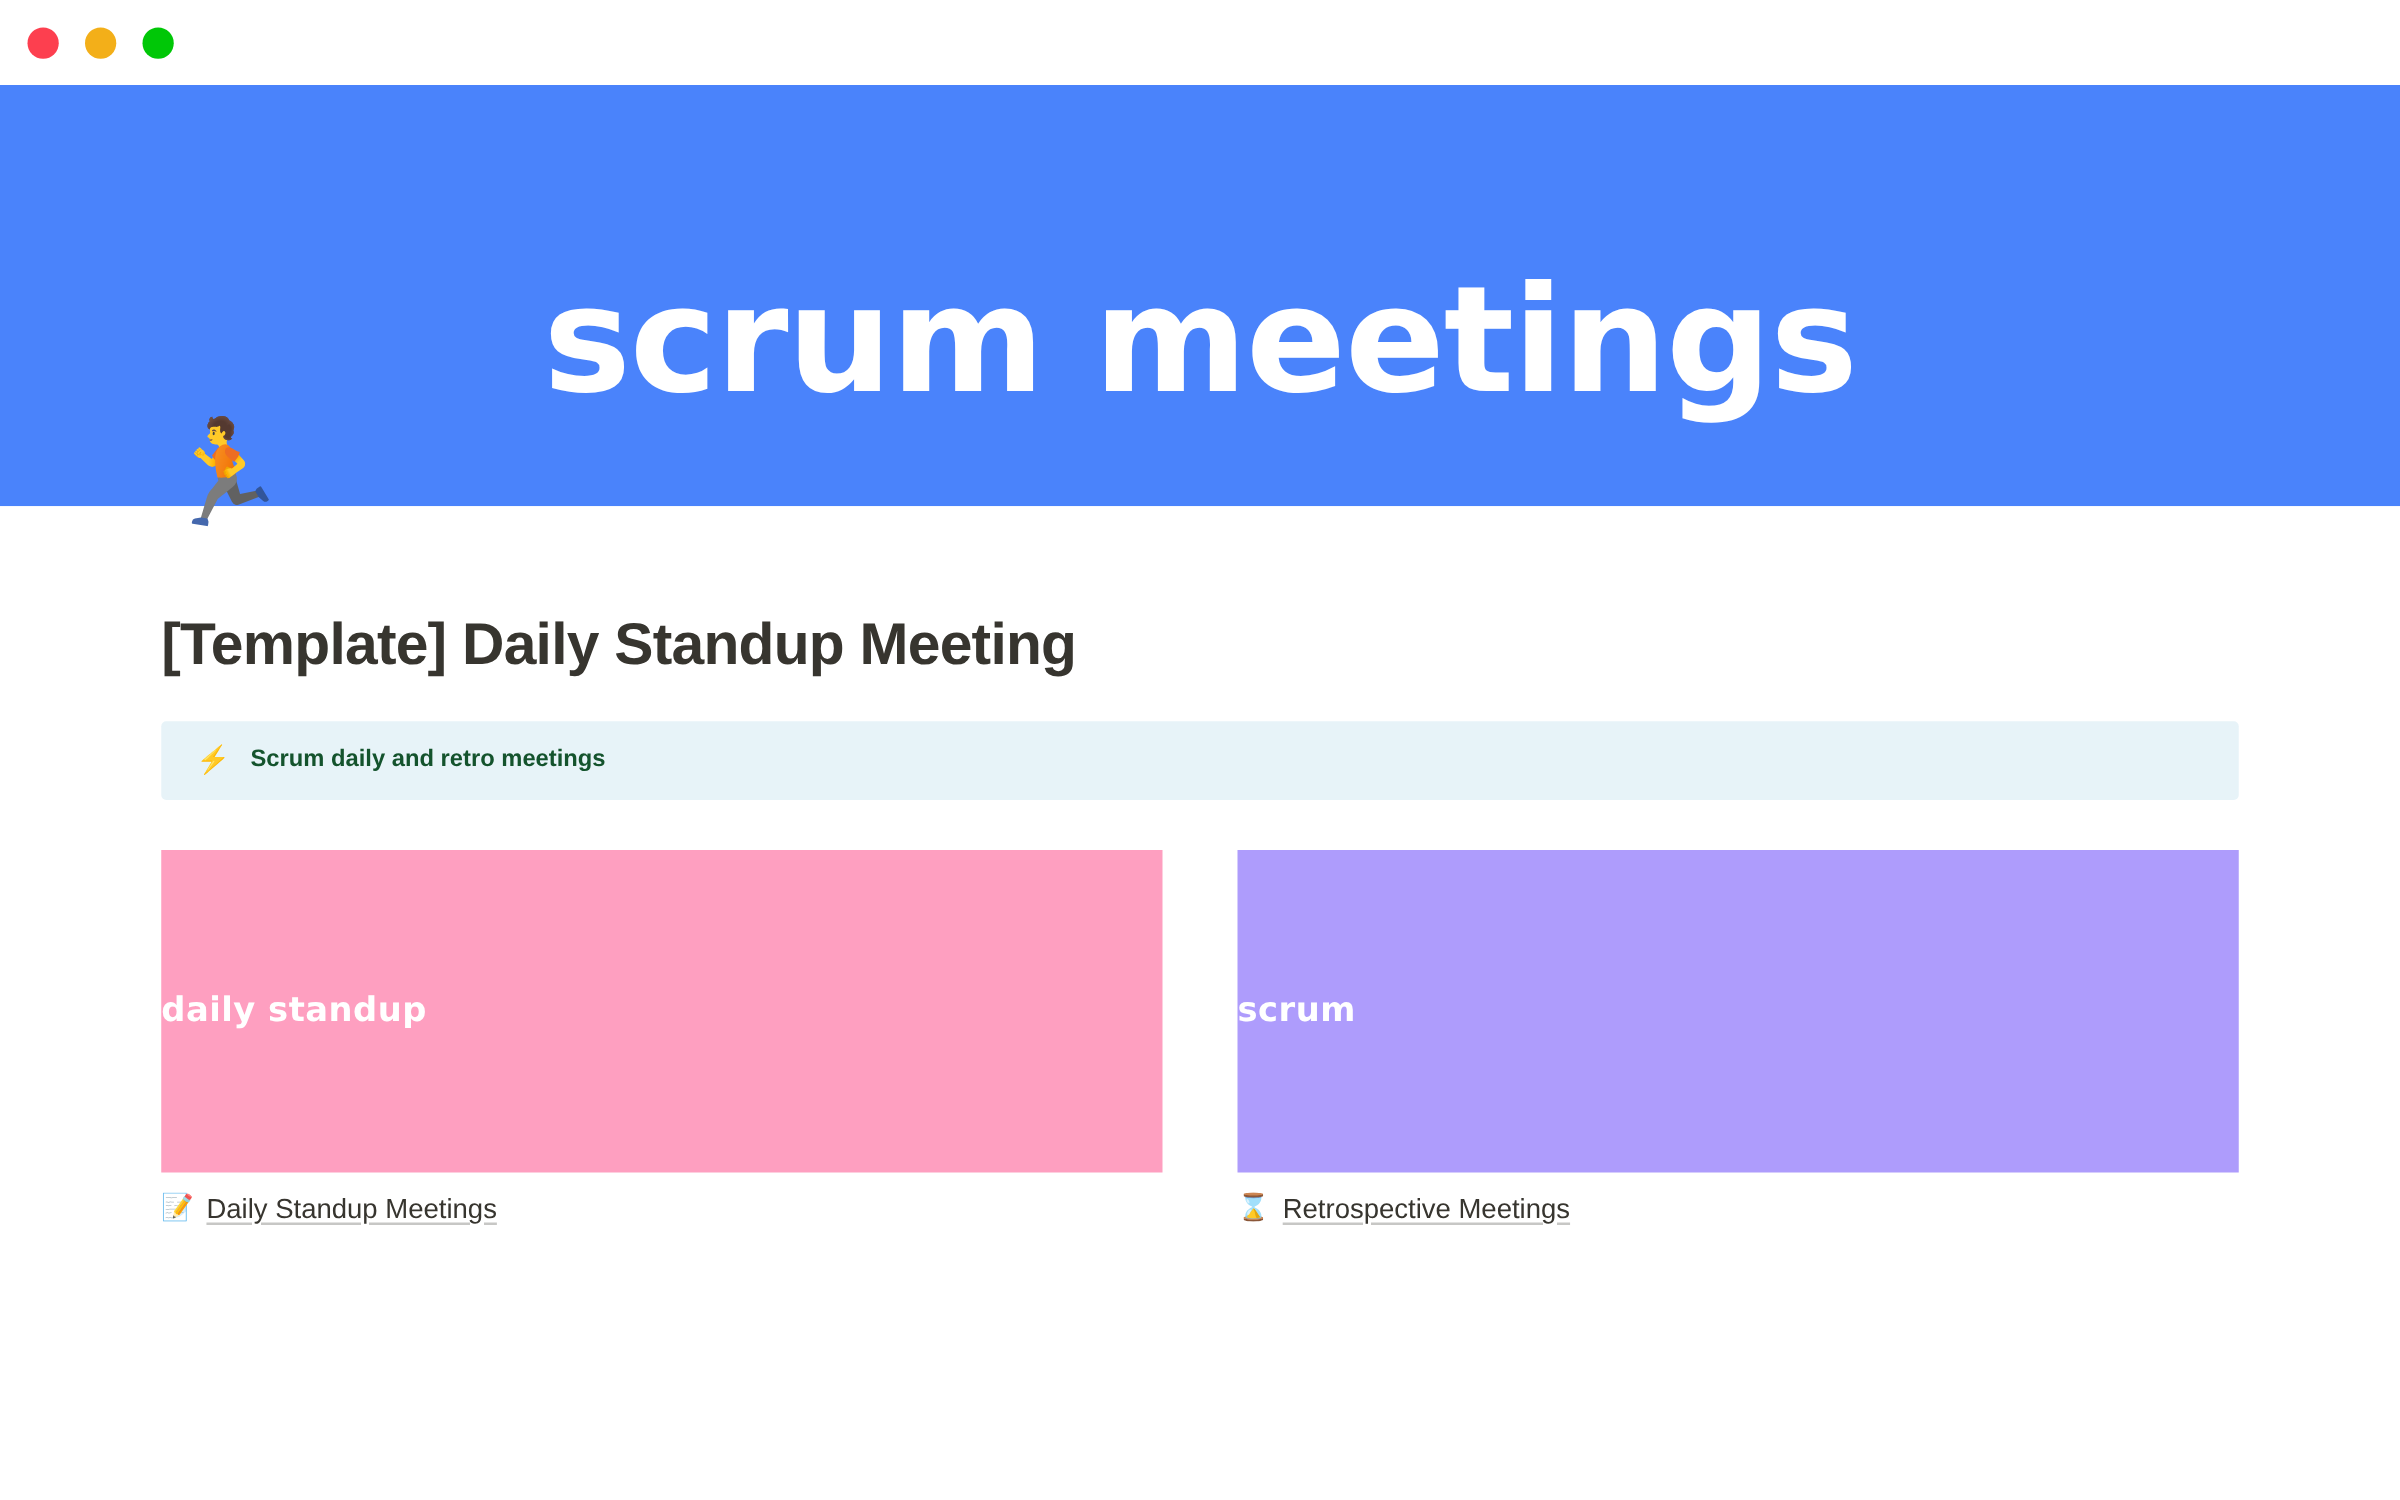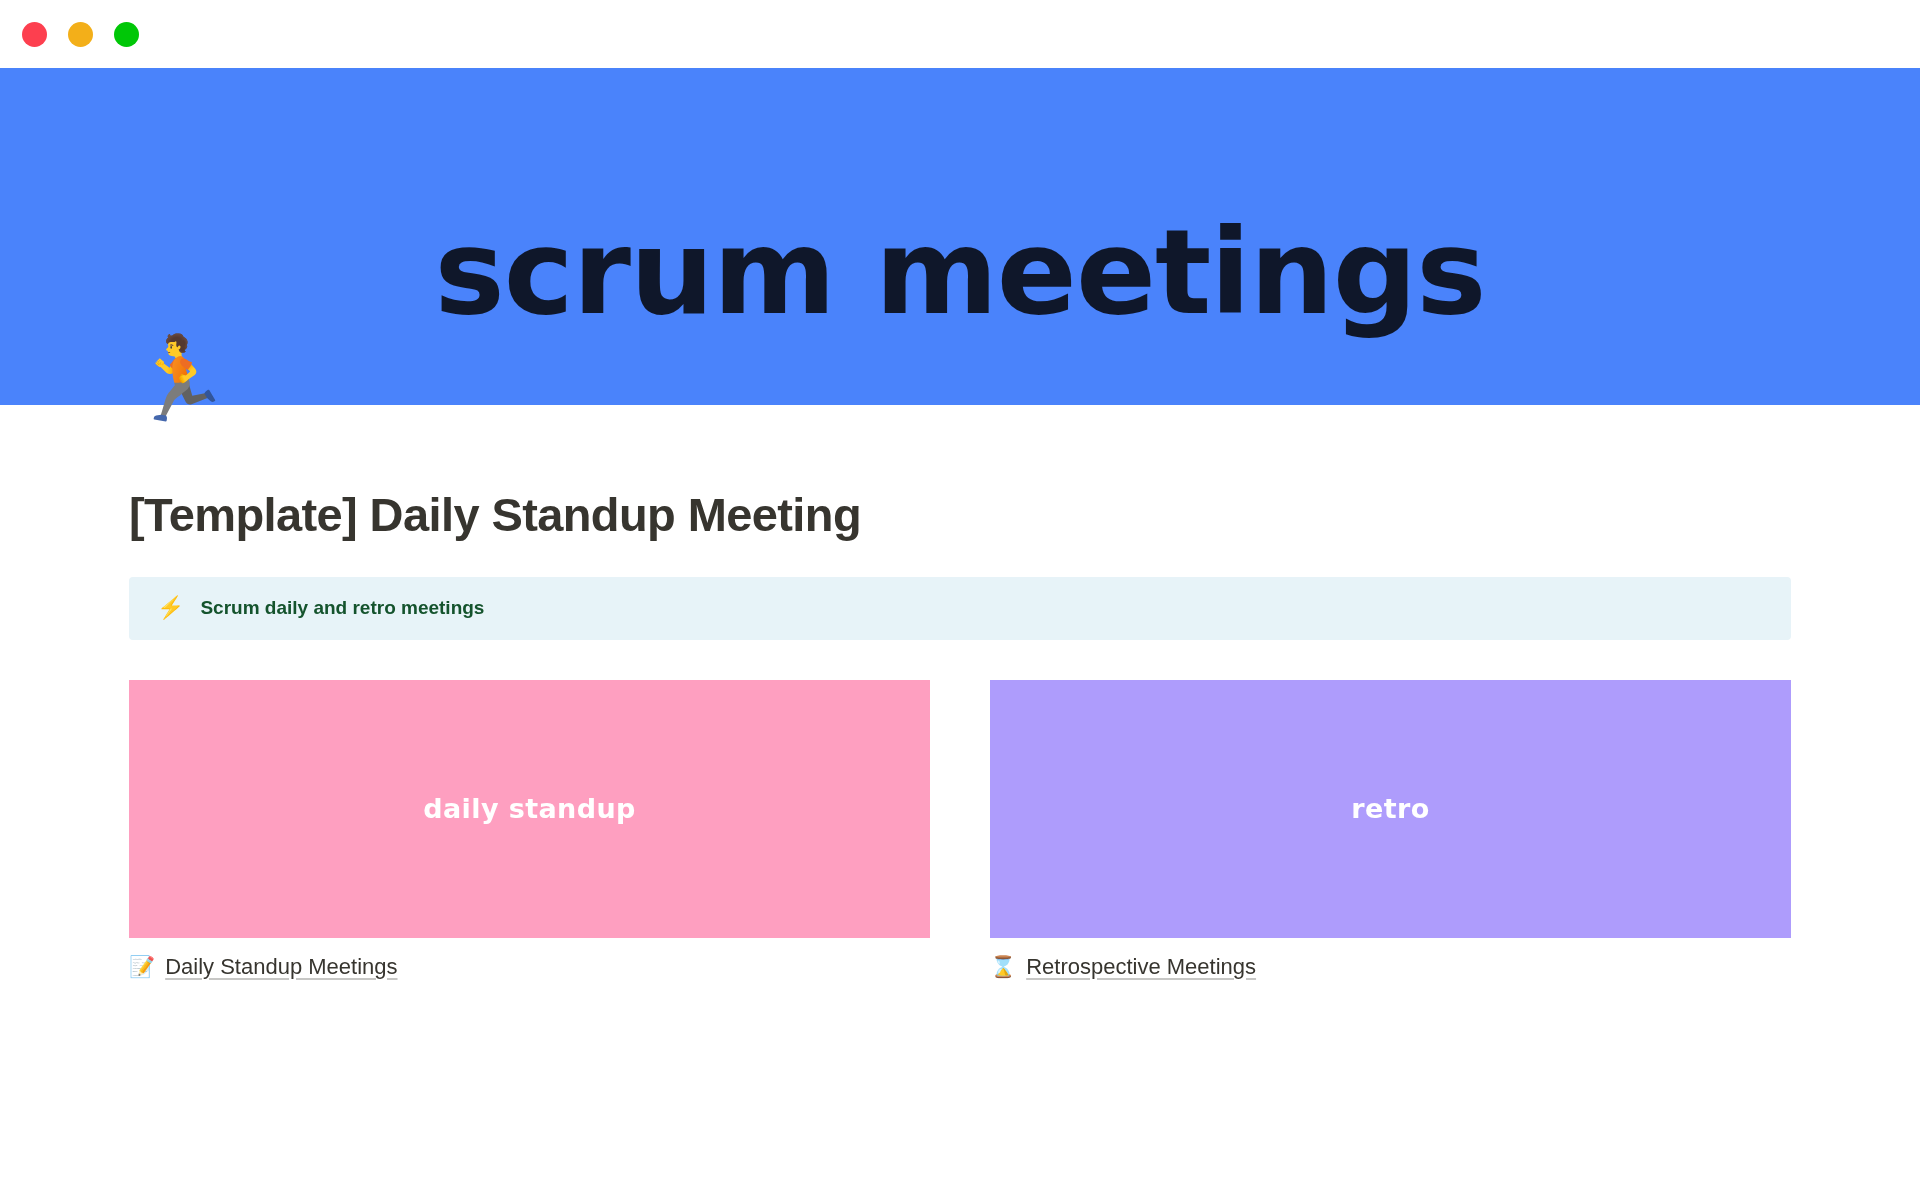--- a/index.html
+++ b/index.html
@@ -116,21 +116,21 @@
   }
   .card-col {
     flex:1 1 0;
     display:flex;
     flex-direction:column;
   }
   .card-box {
     height:258px;
     display:flex;
     align-items:center;
-    justify-content:center;
+    justify-content:flex-start;
   }
   .card-box-label {
     font-family:"DejaVu Sans", sans-serif;
     font-weight:bold;
     font-size:27px;
     color:#ffffff;
     letter-spacing:0.4px;
     text-align:center;
   }
   .card-caption {
@@ -155,21 +155,21 @@
 
 <div class="window-chrome">
   <div class="traffic-lights">
     <span class="light light-close" style="background: rgb(253, 63, 79);"></span>
     <span class="light light-minimize" style="background: rgb(243, 175, 25);"></span>
     <span class="light light-maximize" style="background: rgb(0, 199, 7);"></span>
   </div>
 </div>
 
 <div class="cover" style="background: rgb(74, 131, 251);">
-  <div class="cover-title" style="color: #0f172a;">scrum meetings</div>
+  <div class="cover-title" style="color: #ffffff;">scrum meetings</div>
 </div>
 
 <div class="page-icon">🏃</div>
 
 <div class="content">
 
   <h1 class="page-title">[Template] Daily Standup Meeting</h1>
 
   <div class="callout" style="background: rgb(231, 243, 248);">
     <span class="callout-icon">⚡</span>
@@ -183,21 +183,21 @@
         <span class="card-box-label">daily standup</span>
       </div>
       <div class="card-caption">
         <span class="caption-icon">📝</span>
         <span class="caption-link">Daily Standup Meetings</span>
       </div>
     </div>
 
     <div class="card-col">
       <div class="card-box" style="background: rgb(174, 156, 252);">
-        <span class="card-box-label">retro</span>
+        <span class="card-box-label">scrum</span>
       </div>
       <div class="card-caption">
         <span class="caption-icon">⌛</span>
         <span class="caption-link">Retrospective Meetings</span>
       </div>
     </div>
 
 
   </div>
 </div>

